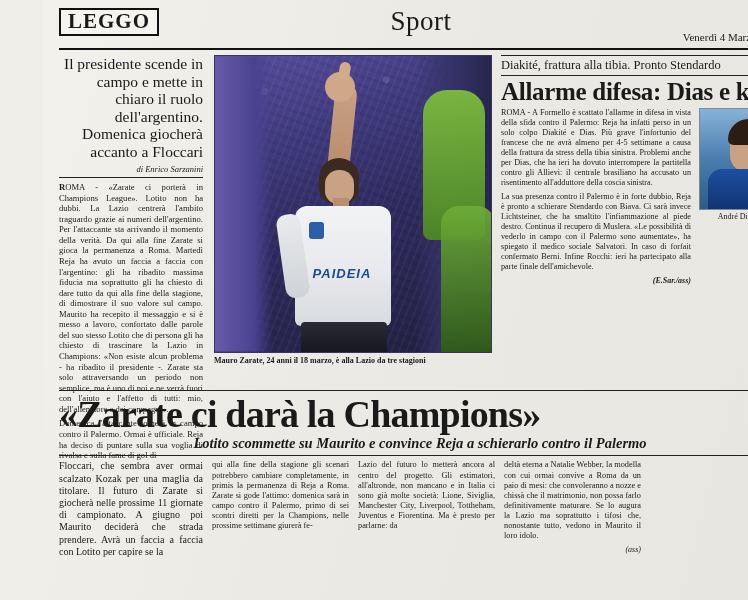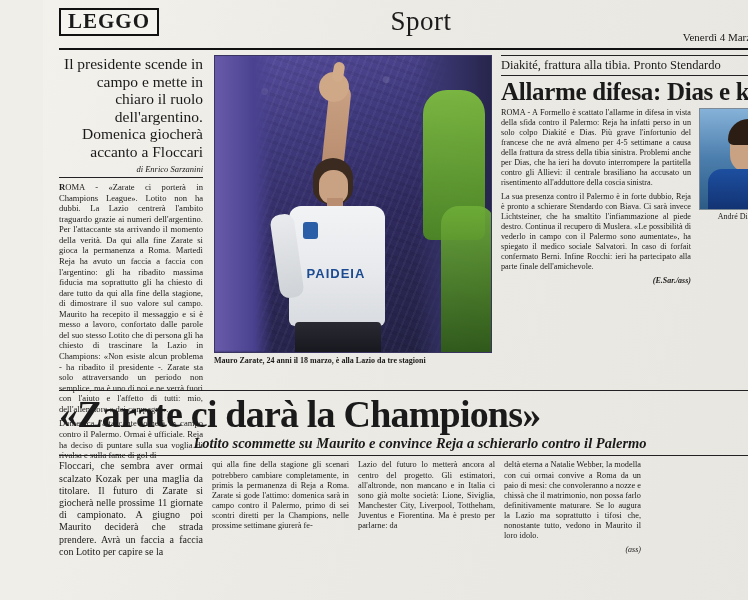--- a/index.html
+++ b/index.html
@@ -128,21 +128,21 @@
     position:absolute;right:6px;top:34px;width:62px;height:150px;
     background:linear-gradient(180deg,#7fbf3f,#4d8a22);
     border-radius:24px 24px 8px 8px;opacity:.93;
   }
   .photo-main .green-figure2{
     position:absolute;right:-4px;top:150px;width:54px;height:150px;
     background:linear-gradient(180deg,#6fae38,#2e5c14);
     border-radius:18px 18px 0 0;opacity:.9;
   }
   .player{
-    position:absolute;left:58px;top:28px;width:128px;height:268px;
+    position:absolute;left:64px;top:28px;width:128px;height:268px;font-style:italic;
   }
   .player .arm{
     position:absolute;left:52px;top:0px;width:22px;height:96px;
     background:linear-gradient(180deg,#caa184,#b68a6c);
     border-radius:11px;transform:rotate(6deg);
   }
   .player .fist{
     position:absolute;left:46px;top:-12px;width:30px;height:30px;
     background:#cfa887;border-radius:50%;
   }

